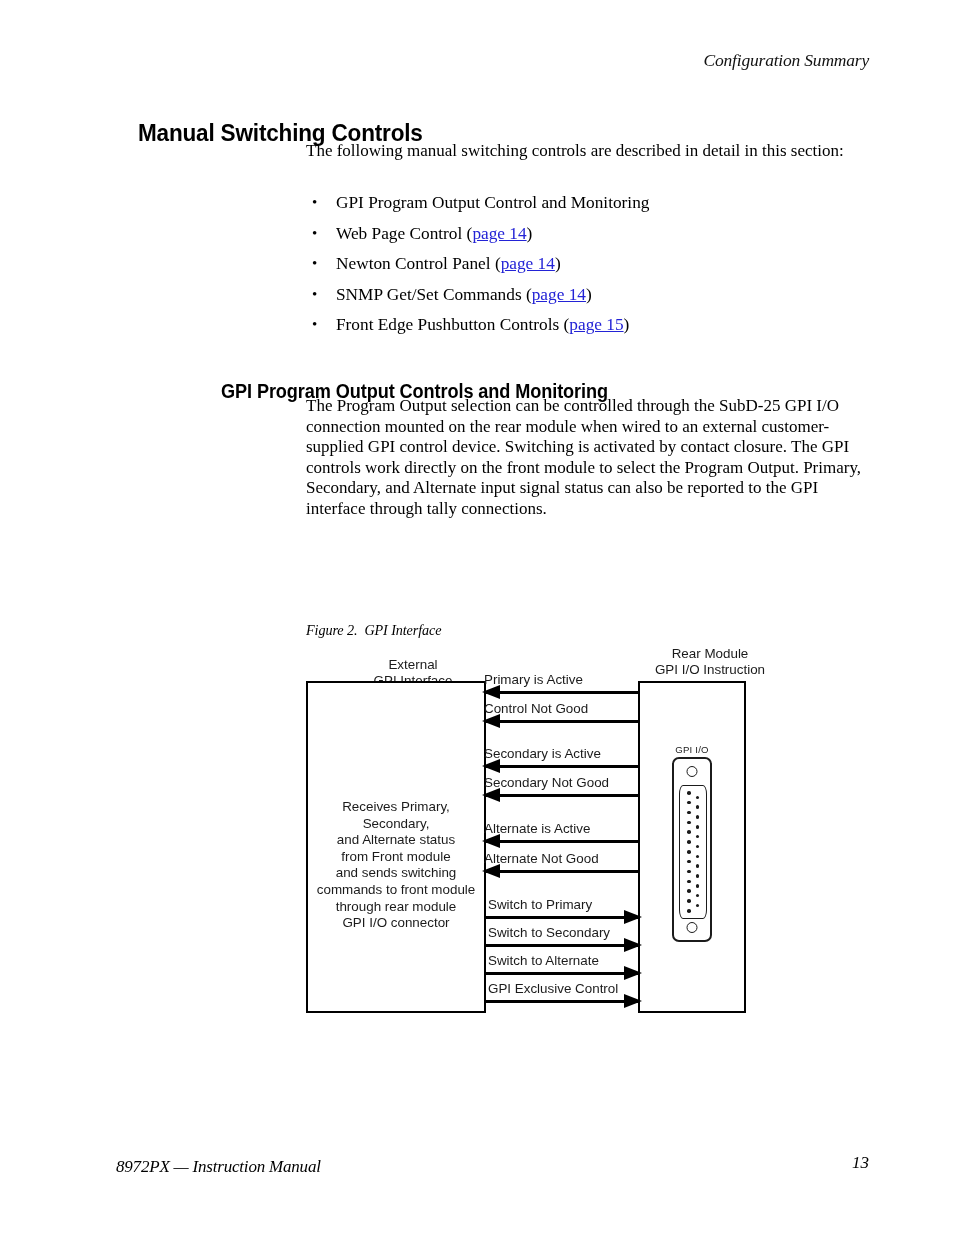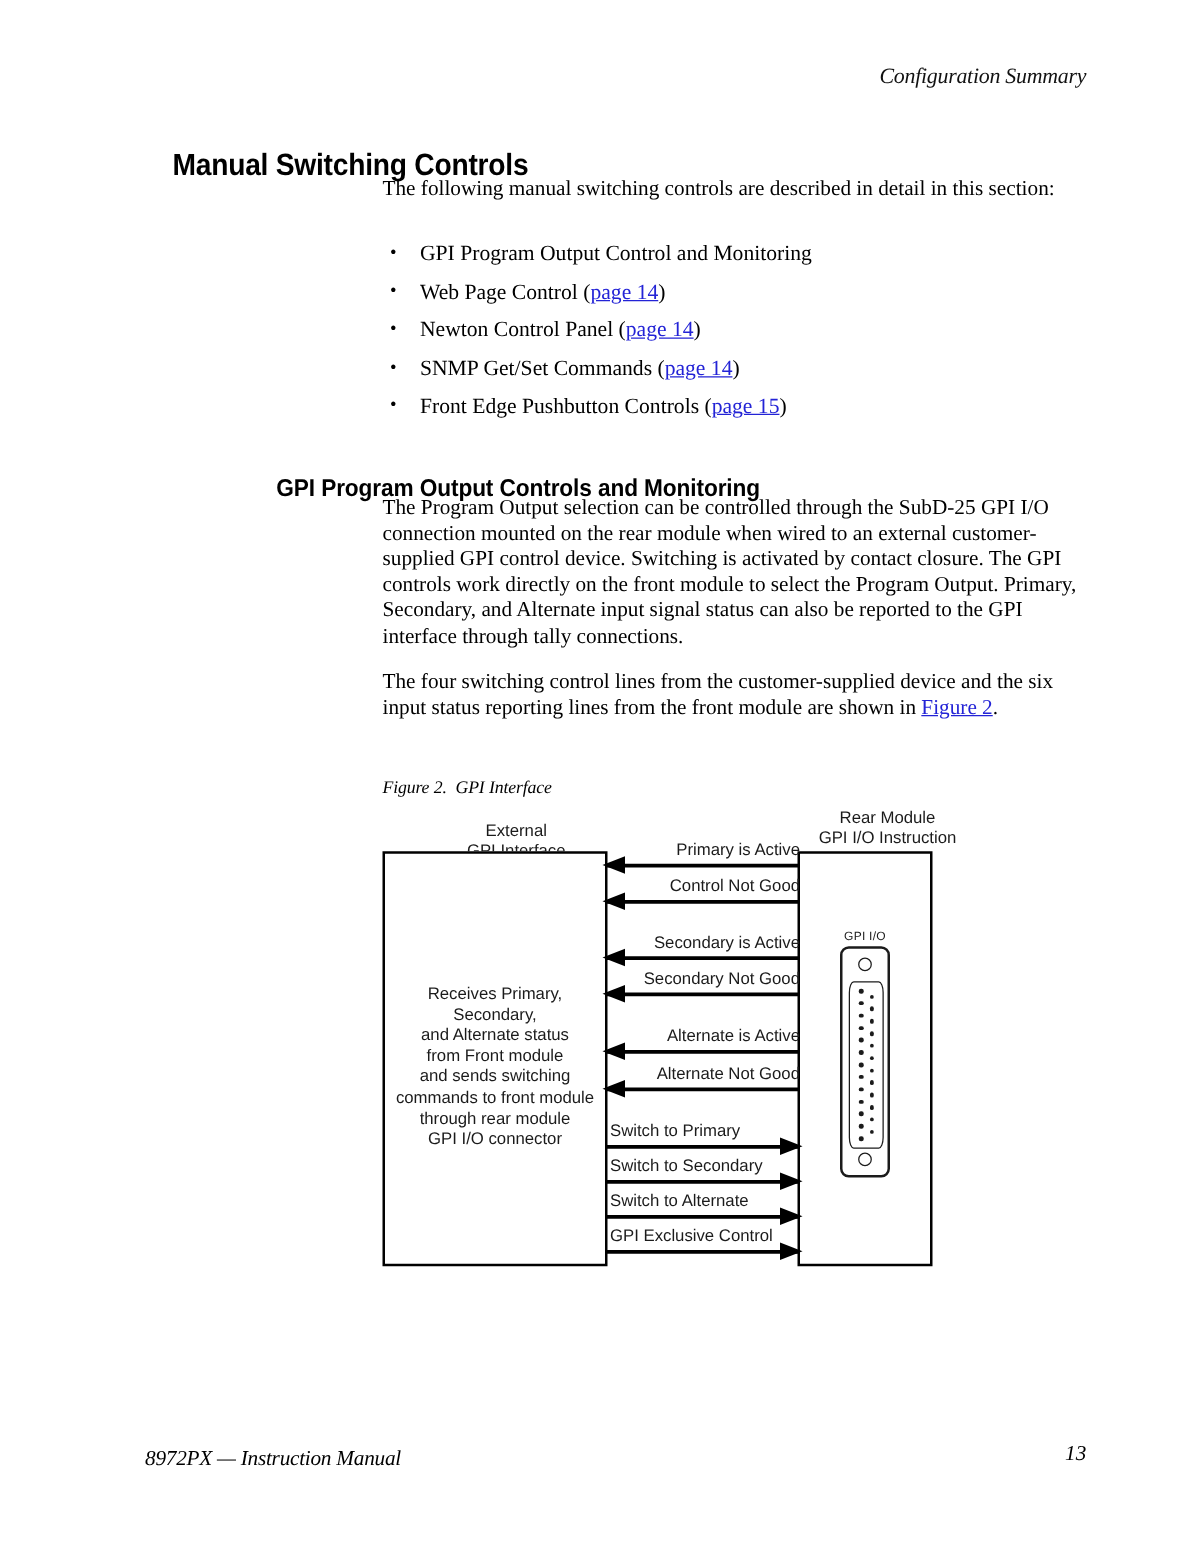--- a/index.html
+++ b/index.html
@@ -154,21 +154,21 @@
     top: 40px;
     width: 118px;
     height: 333px;
     background: #b9b9b9;
     z-index: -1;
   }
 
   .left-text {
     position: absolute;
     left: 8px;
-    top: 143px;
+    top: 155px;
     width: 176px;
     text-align: center;
     font-size: 13.4px;
     line-height: 16.6px;
     color: #1b1b1b;
   }
 
   
   .sig {
     position: absolute;
@@ -202,21 +202,21 @@
   }
   .sig .sig-label {
     position: absolute;
     bottom: 4px;
     width: 156px;
     font-size: 13.4px;
     line-height: 15px;
     color: #1b1b1b;
     white-space: nowrap;
   }
-  .sig.to-left  .sig-label { text-align: right; right: 0; }
+  .sig.to-left  .sig-label { right: 0; }
   .sig.to-right .sig-label { text-align: left;  left: 4px; }
 
   
   .conn-label {
     position: absolute;
     left: 356px;
     top: 100px;
     width: 72px;
     text-align: center;
     font-size: 9.6px;
@@ -301,23 +301,20 @@
       <div class="bullet-row"><span>Web Page Control </span><span>(</span><a class="xref" href="#">page 14</a><span>)</span></div>
       <div class="bullet-row"><span>Newton Control Panel </span><span>(</span><a class="xref" href="#">page 14</a><span>)</span></div>
       <div class="bullet-row"><span>SNMP Get/Set Commands </span><span>(</span><a class="xref" href="#">page 14</a><span>)</span></div>
       <div class="bullet-row"><span>Front Edge Pushbutton Controls </span><span>(</span><a class="xref" href="#">page 15</a><span>)</span></div>
     </div>
 
   <h2 class="h2">GPI Program Output Controls and Monitoring</h2>
 
   <div class="body-col p-one">The Program Output selection can be controlled through the SubD-25 GPI I/O connection mounted on the rear module when wired to an external customer-supplied GPI control device. Switching is activated by contact closure. The GPI controls work directly on the front module to select the Program Output. Primary, Secondary, and Alternate input signal status can also be reported to the GPI interface through tally connections.</div>
 
-  <div class="body-col p-two">
-    <span>The four switching control lines from the customer-supplied device and the six input status reporting lines from the front module are shown in </span><a class="xref" href="#">Figure 2</a><span>.</span>
-  </div>
 
   <div class="fig-caption">
     <span class="cap-num">Figure 2.</span><span>GPI Interface</span>
   </div>
 
   <div class="figure">
 
     <div class="fig-label left-cap">
         <div>External</div>
         <div>GPI Interface</div>

